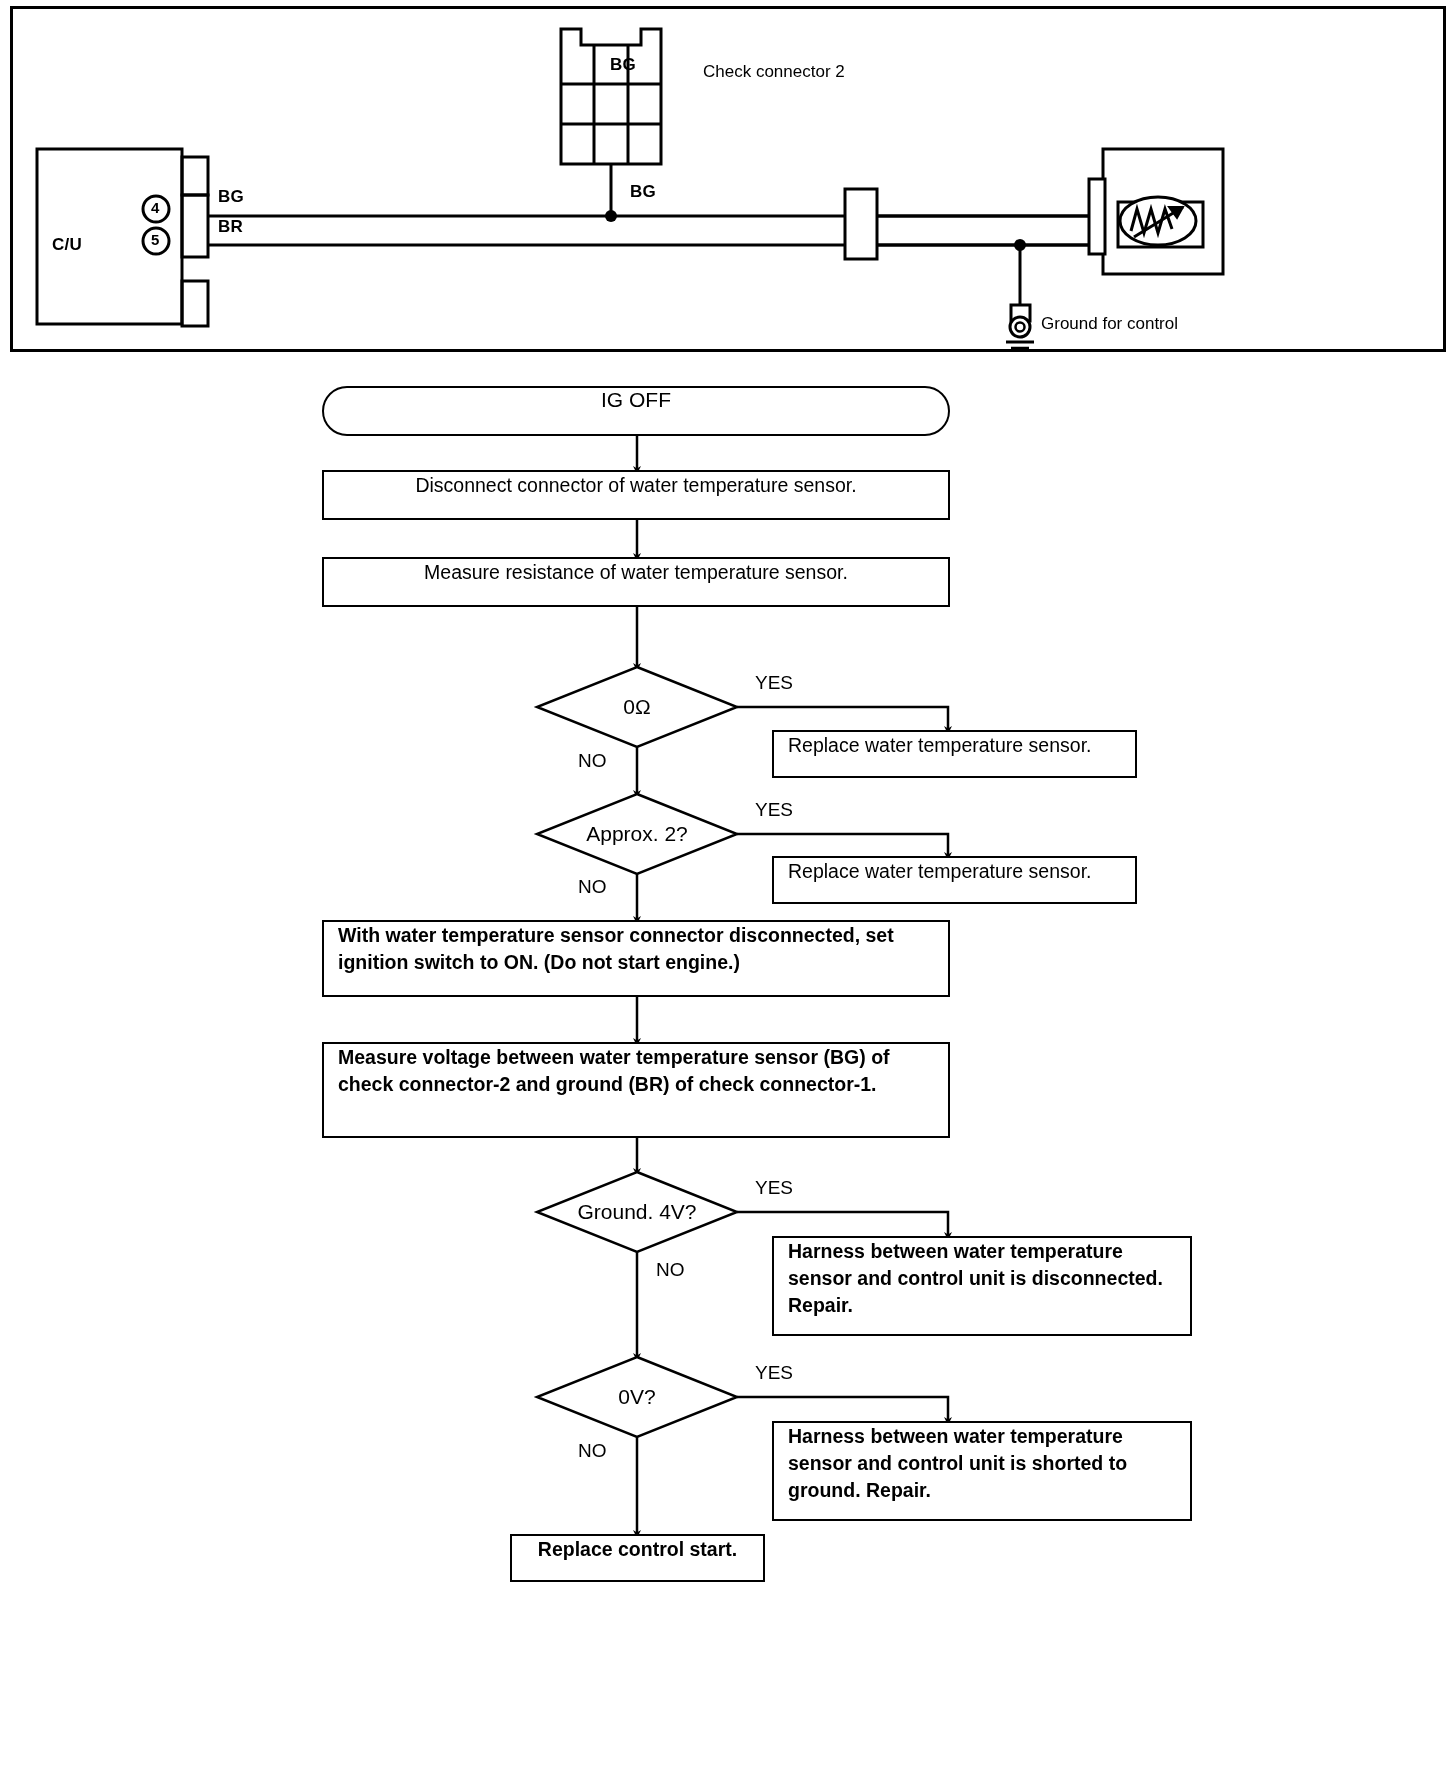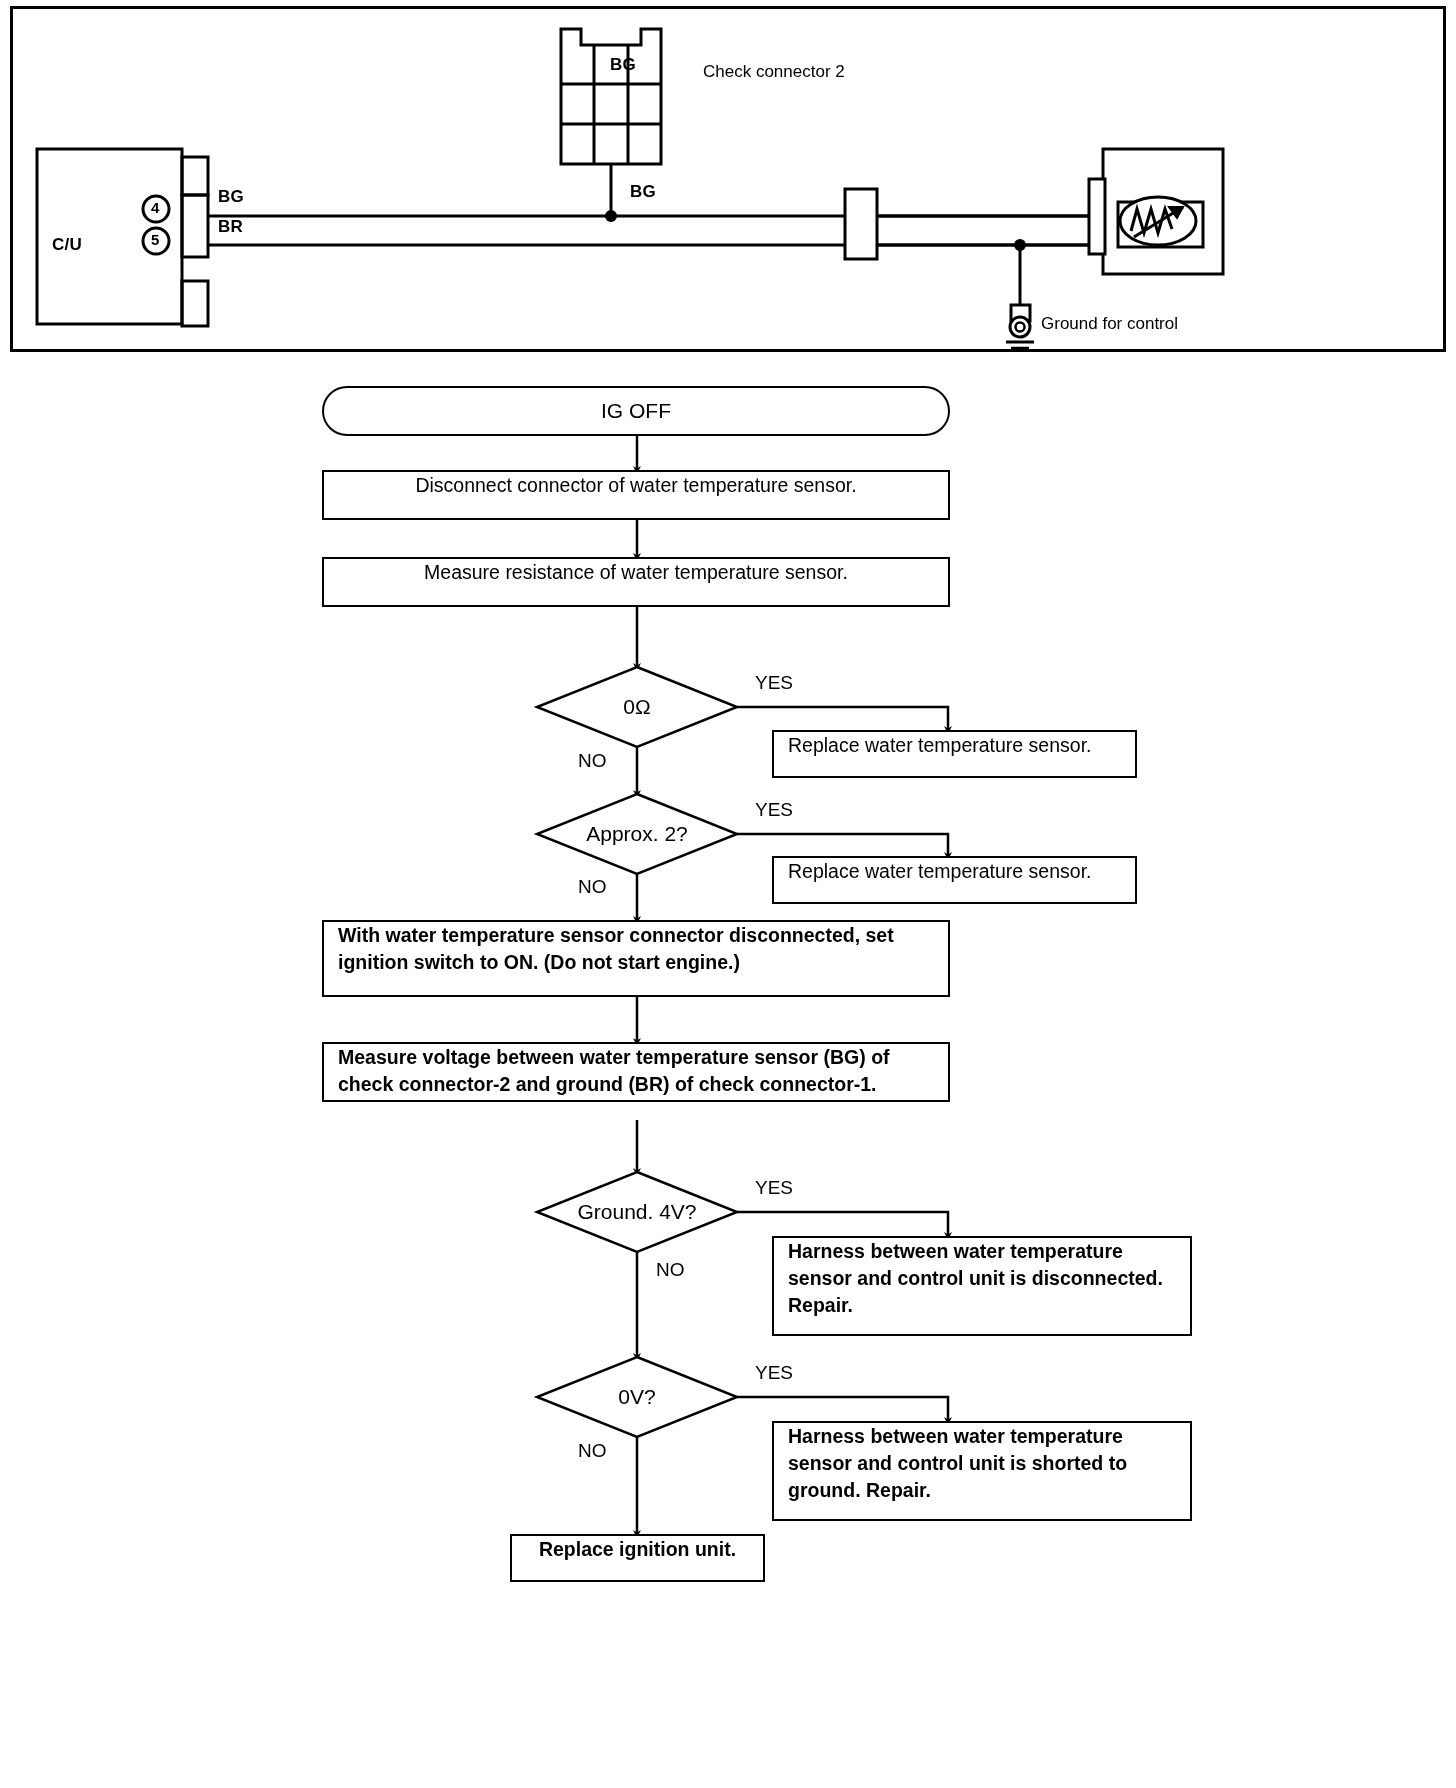--- a/index.html
+++ b/index.html
@@ -16,21 +16,21 @@
   .plain{font-weight:normal;font-size:17px;}
 
   
   #flow{position:absolute;left:0;top:352px;width:1456px;height:1436px;}
   .node{position:absolute;box-sizing:border-box;border:2px solid #000;
         background:#fff;display:flex;align-items:flex-start;}
   .node .txt{width:100%;padding:0 14px;font-size:19.5px;line-height:27px;}
   .center .txt{text-align:center;}
   .bold .txt{font-weight:bold;}
   .term{position:absolute;box-sizing:border-box;border:2px solid #000;
-        border-radius:999px;background:#fff;display:flex;align-items:center;
+        border-radius:999px;background:#fff;display:flex;align-items:flex-start;
         justify-content:center;font-size:21px;}
   .dia{position:absolute;}
   .dia .dtxt{position:absolute;left:0;top:0;width:100%;height:100%;
              display:flex;align-items:center;justify-content:center;
              font-size:21px;}
   .yn{position:absolute;font-size:19px;}
 </style>
 </head>
 <body>
 
@@ -157,21 +157,21 @@
 
   <div class="node bold" style="left:322px;top:568px;width:628px;height:77px;">
     <span class="txt" style="white-space:pre-line;">With water temperature sensor connector disconnected, set
 ignition switch to ON. (Do not start engine.)</span>
   </div>
 
   <div class="node center" style="left:322px;top:205px;width:628px;height:50px;">
     <span class="txt">Measure resistance of water temperature sensor.</span>
   </div>
 
-  <div class="node bold" style="left:322px;top:690px;width:628px;height:60px;">
+  <div class="node bold" style="left:322px;top:690px;width:628px;height:96px;">
     <span class="txt" style="white-space:pre-line;">Measure voltage between water temperature sensor (BG) of
 check connector-2 and ground (BR) of check connector-1.</span>
   </div>
 
   <div class="dia" style="left:537px;top:315px;width:200px;height:80px;">
     <span class="dtxt">0Ω</span>
   </div>
   <div class="dia" style="left:537px;top:442px;width:200px;height:80px;">
     <span class="dtxt">Approx. 2?</span>
   </div>
@@ -208,15 +208,15 @@
 Repair.</span>
   </div>
 
   <div class="node bold" style="left:772px;top:1069px;width:420px;height:100px;">
     <span class="txt" style="white-space:pre-line;">Harness between water temperature
 sensor and control unit is shorted to
 ground. Repair.</span>
   </div>
 
   <div class="node center bold" style="left:510px;top:1182px;width:255px;height:48px;">
-    <span class="txt">Replace ignition unit.</span>
+    <span class="txt">Replace control start.</span>
   </div>
 </div>
 
 </body></html>

